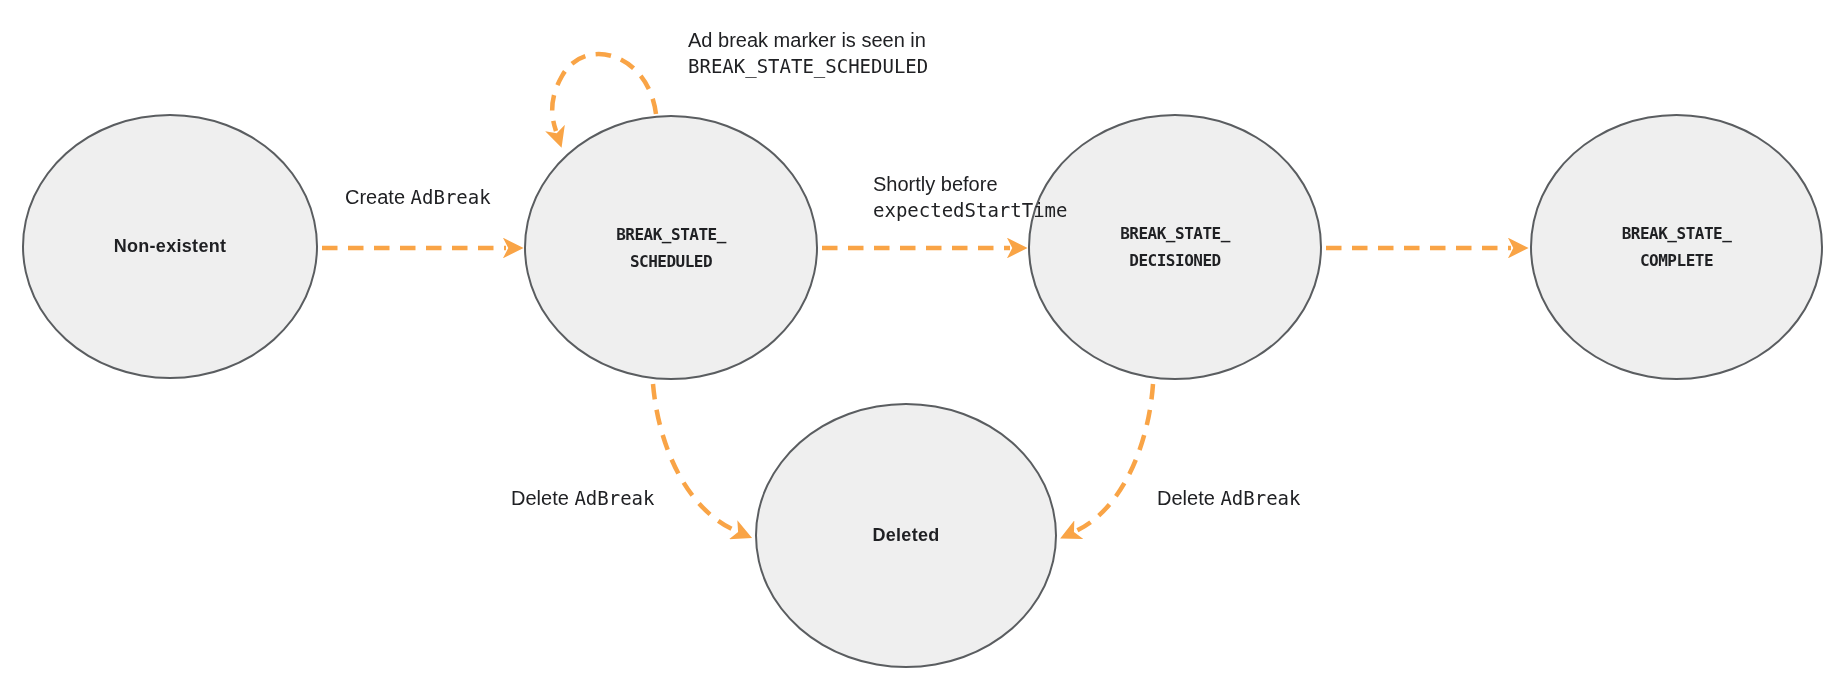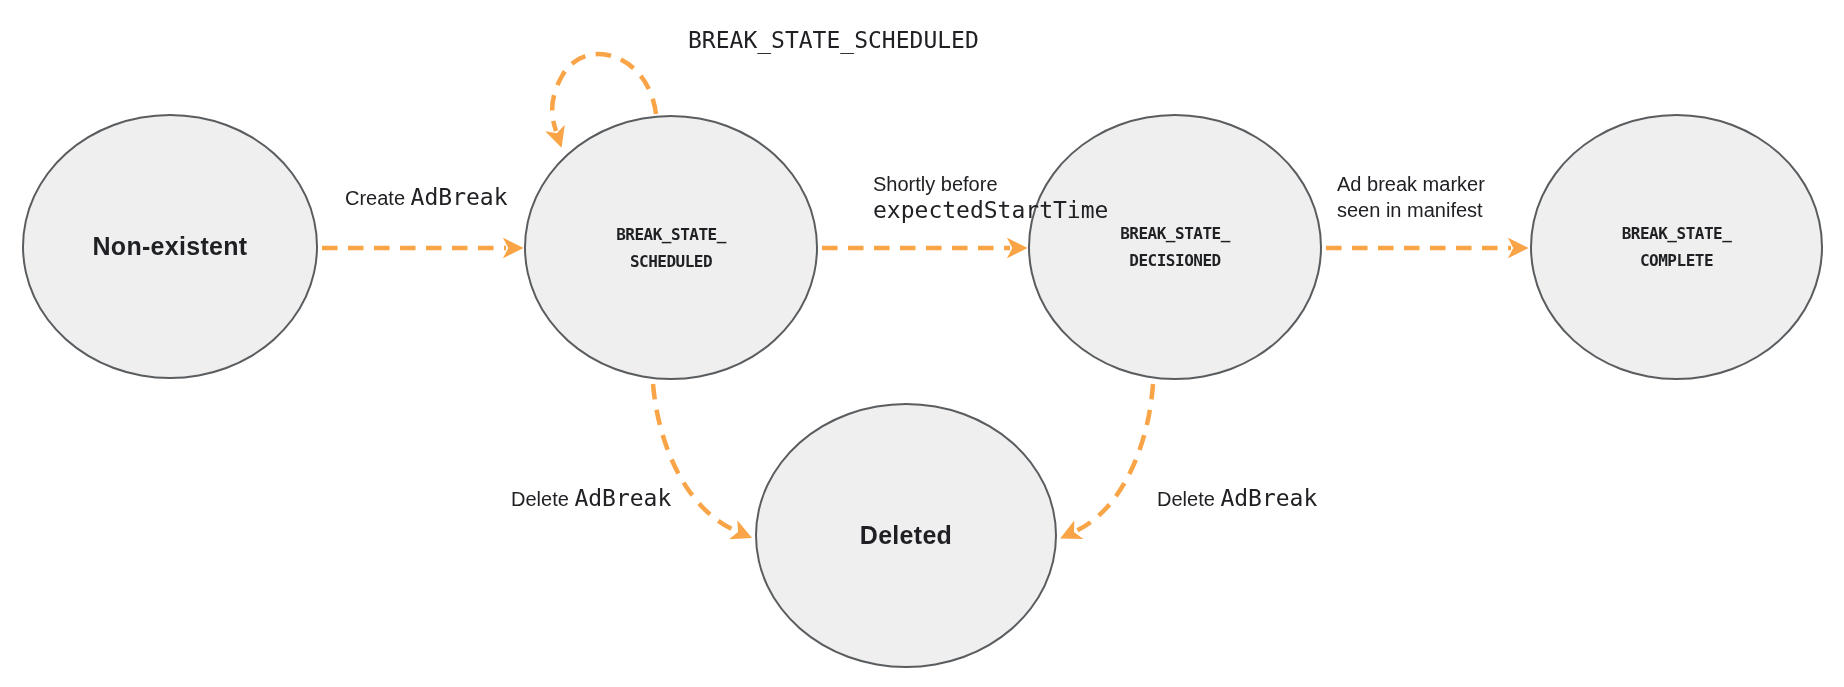--- a/index.html
+++ b/index.html
@@ -38,38 +38,38 @@
     display: flex;
     align-items: center;
     justify-content: center;
     text-align: center;
   }
   .node-label {
     font-weight: bold;
     color: var(--text);
     white-space: pre-line;
   }
-  .node-label.sans-node { font-size: 25px; letter-spacing: 0.3px; }
+  .node-label.sans-node { font-size: 18px; letter-spacing: 0.3px; }
   .node-label.mono-node {
     font-family: "DejaVu Sans Mono", monospace;
     font-size: 16px;
     line-height: 27px;
     letter-spacing: -0.5px;
   }
   .edge-label {
     position: absolute;
     font-size: 20px;
     line-height: 26px;
     color: #202124;
     white-space: nowrap;
   }
   .edge-label .line { display: block; }
   .mono {
     font-family: "DejaVu Sans Mono", monospace;
-    font-size: 23px;
+    font-size: 19px;
   }
 </style>
 </head>
 <body>
 
 <div class="canvas">
 
   <svg class="edges-layer" viewBox="0 0 1844 687">
     <defs>
       <marker id="arrowhead" viewBox="0 0 10 10" refX="1.5" refY="5" markerUnits="strokeWidth" markerWidth="4.6" markerHeight="4.6" orient="auto">
@@ -105,32 +105,29 @@
 
   <div class="node" style="left:755px; top:403px; width:302px; height:265px;text-align:right;">
     <span class="node-label sans-node">Deleted</span>
   </div>
 
   <div class="edge-label" style="left:345px; top:184px;">
     <span>Create </span><span class="mono">AdBreak</span>
   </div>
 
   <div class="edge-label" style="left:688px; top:27px;">
+    <span class="line">Ad break marker is seen in</span>
     <span class="line mono">BREAK_STATE_SCHEDULED</span>
   </div>
 
   <div class="edge-label" style="left:873px; top:171px;">
     <span class="line">Shortly before</span>
     <span class="line mono">expectedStartTime</span>
   </div>
 
-  <div class="edge-label" style="left:1337px; top:171px;">
-    <span class="line">Ad break marker</span>
-    <span class="line">seen in manifest</span>
-  </div>
 
   <div class="edge-label" style="left:511px; top:485px;">
     <span>Delete </span><span class="mono">AdBreak</span>
   </div>
 
   <div class="edge-label" style="left:1157px; top:485px;">
     <span>Delete </span><span class="mono">AdBreak</span>
   </div>
 
 </div>

